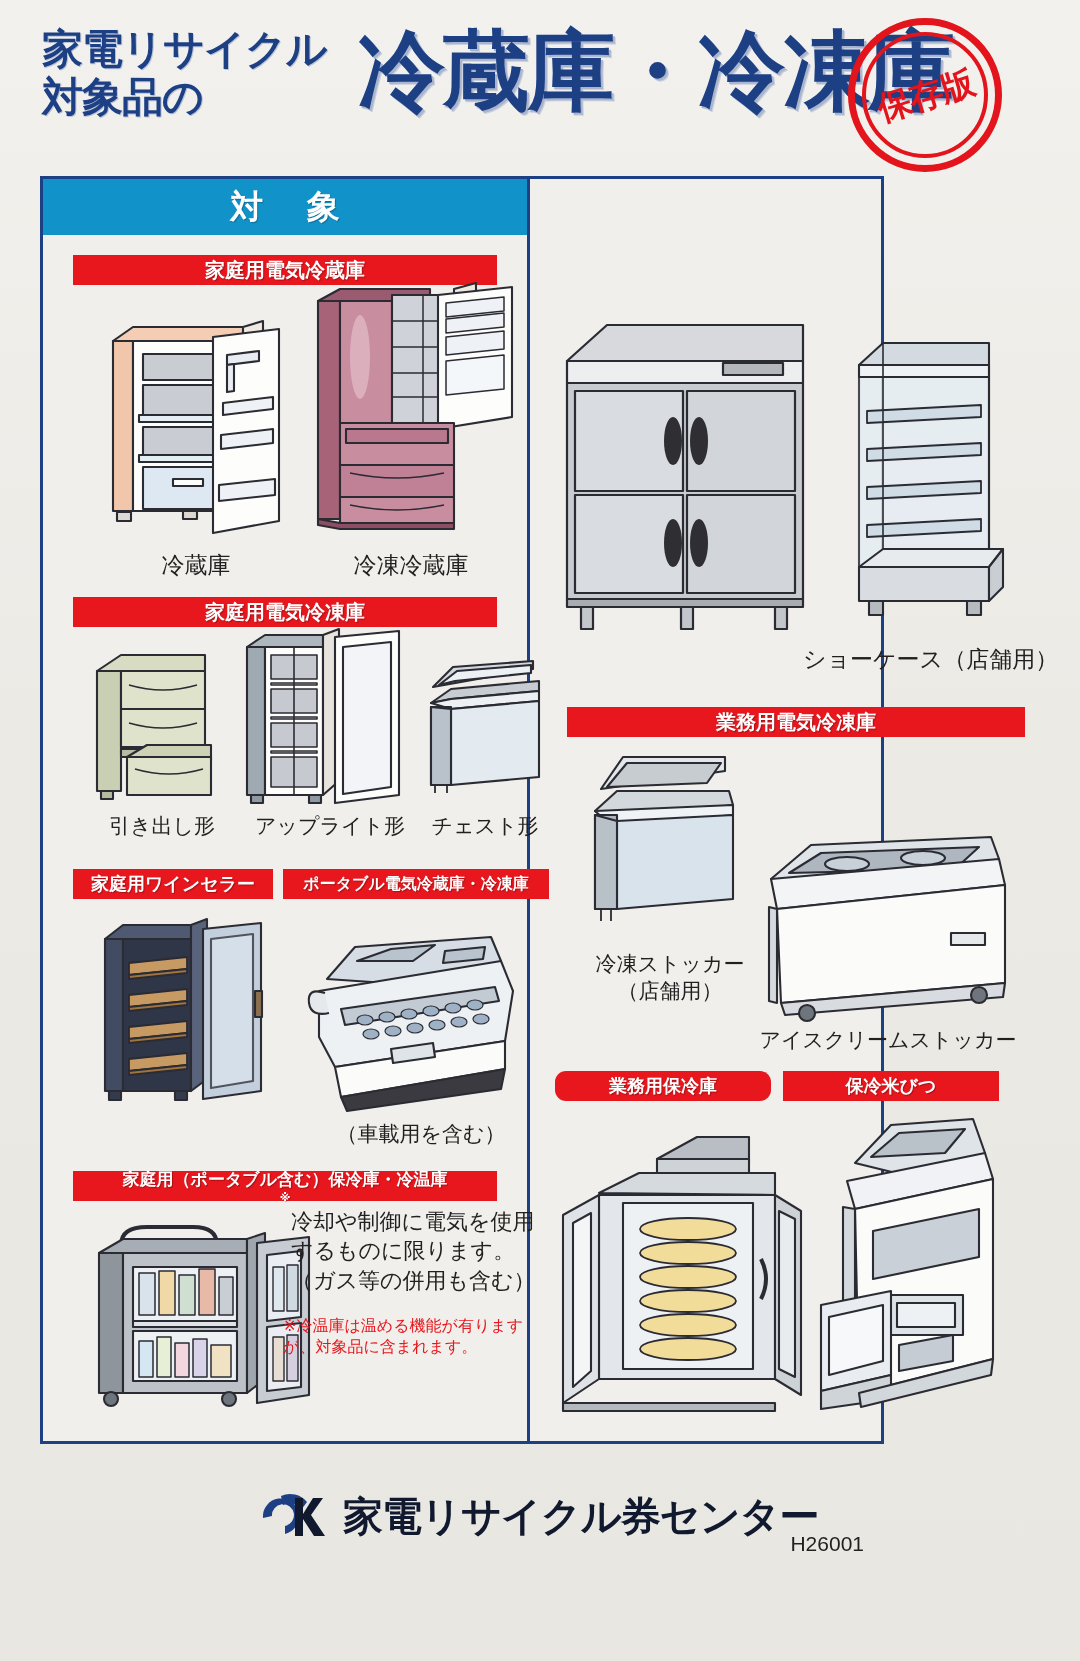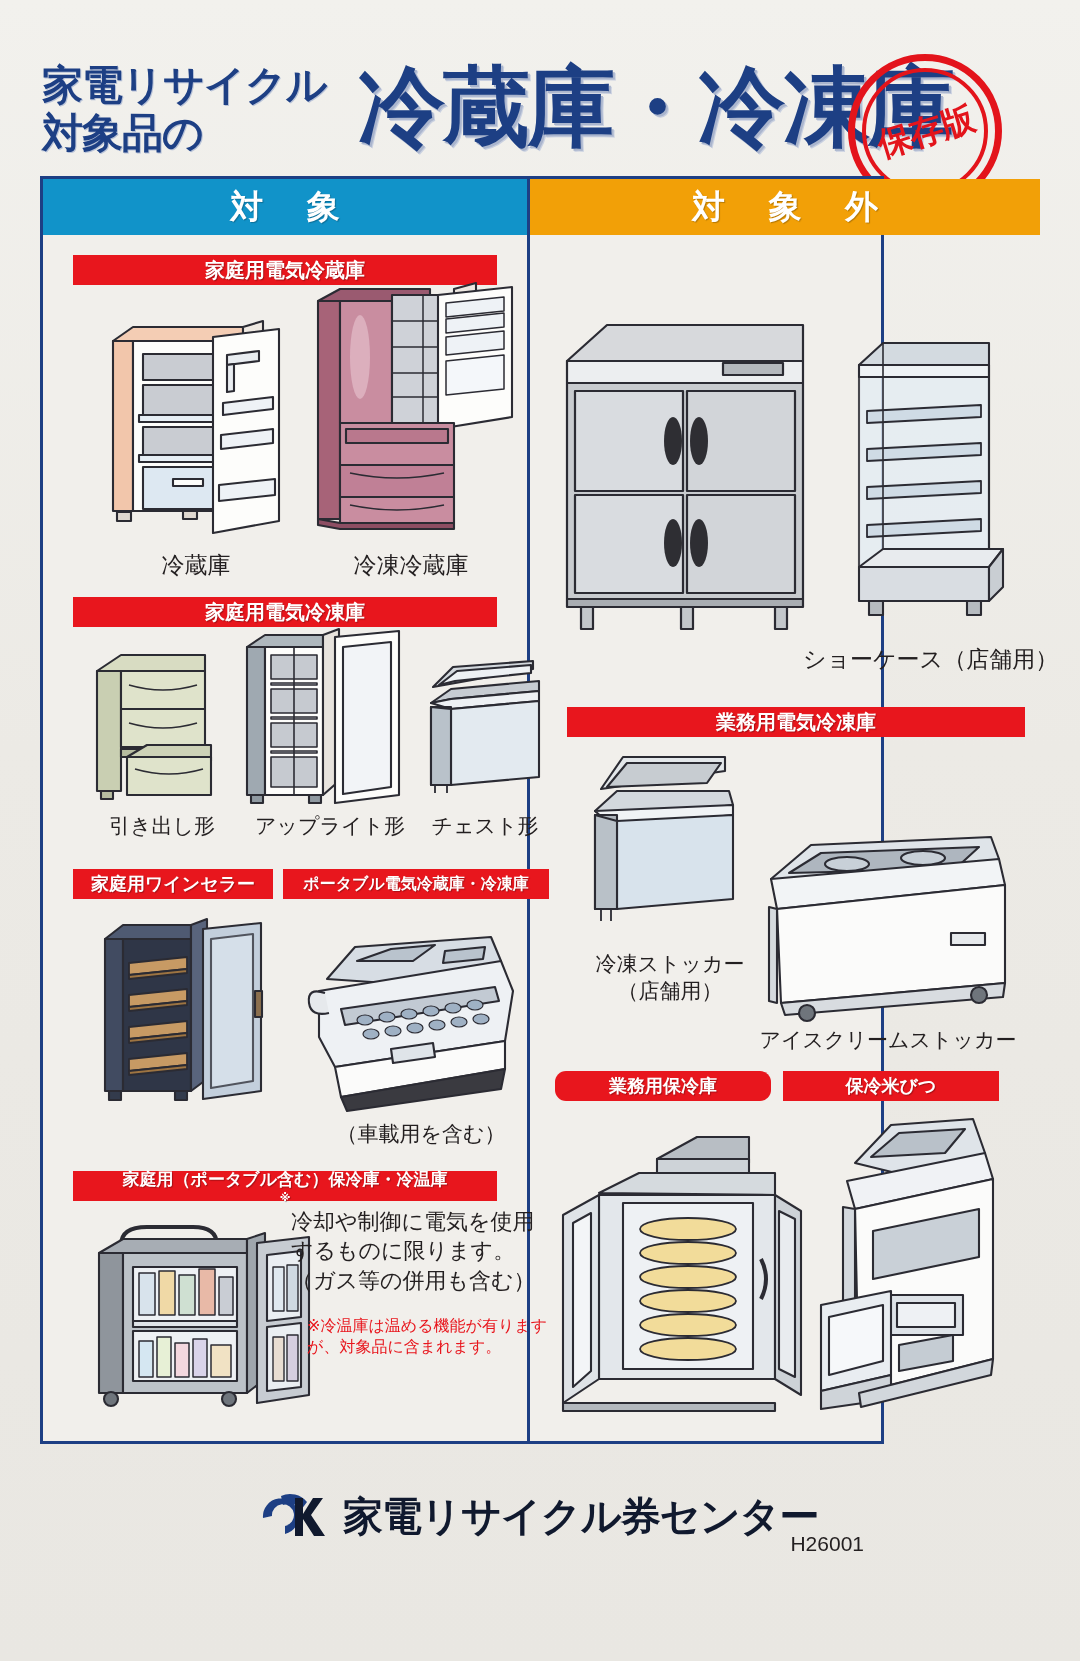--- a/index.html
+++ b/index.html
@@ -10,21 +10,21 @@
     font-family:"Liberation Sans","DejaVu Sans",sans-serif;
     position:relative;overflow:hidden;
     color:#231f20;
   }
   .poster{
     position:absolute;inset:0;
     background:linear-gradient(180deg,#f2f1ed 0%,#eceae5 45%,#e9e7e2 100%);
   }
 
   
-  .header{position:absolute;left:0;top:0;width:1080px;height:172px;margin-top:36px;}
+  .header{position:absolute;left:0;top:0;width:1080px;height:172px;}
   .hdr-small{
     position:absolute;left:42px;top:26px;width:330px;
     font-size:41px;line-height:1.17;font-weight:bold;
     color:#1d3f84;letter-spacing:-1px;
     text-shadow:1px 1px 0 #b9c3d8;
     font-family:"DejaVu Sans","Liberation Sans",sans-serif;
   }
   .hdr-big{
     position:absolute;left:358px;top:28px;
     font-size:87px;line-height:1.0;font-weight:bold;
@@ -138,21 +138,20 @@
     <div class="stamp">
       <div class="stamp-inner">
         <div class="stamp-txt">保存版</div>
       </div>
     </div>
   </div>
 
   <div class="frame">
 
     <div class="colhead left">対 象</div>
-    <div class="colhead right">対 象 外</div>
     <div class="col-divider"></div>
 
     <div class="banner" style="left:30px;top:76px;width:424px;">家庭用電気冷蔵庫</div>
 
     <div class="ill" style="left:48px;top:120px;">
       <svg width="210" height="240" viewBox="0 0 210 240">
         <g stroke="#2b2b33" stroke-width="2.1" fill="none" stroke-linejoin="round">
           <polygon points="22,42 42,28 152,28 152,42" fill="#f4cdb4"></polygon>
           <rect x="22" y="42" width="20" height="170" fill="#f2c6ab"></rect>
           <rect x="42" y="42" width="110" height="170" fill="#fdfdfb"></rect>
@@ -384,21 +383,21 @@
           <circle cx="30" cy="190" r="7" fill="#6f757c"></circle>
           <circle cx="148" cy="190" r="7" fill="#6f757c"></circle>
         </g>
       </svg>
     </div>
 
     <div class="note" style="left:248px;top:1028px;width:250px;white-space:pre-line;">冷却や制御に電気を使用
 するものに限ります。
 （ガス等の併用も含む）</div>
 
-    <div class="note-red" style="left:264px;top:1136px;width:250px;white-space:pre-line;">※冷温庫は温める機能が有ります
+    <div class="note-red" style="left:240px;top:1136px;width:250px;white-space:pre-line;">※冷温庫は温める機能が有ります
 が、対象品に含まれます。</div>
 
 
     <div class="ill" style="left:510px;top:126px;">
       <svg width="275" height="330" viewBox="0 0 275 330">
         <g stroke="#2b2b33" stroke-width="2.2" fill="none" stroke-linejoin="round">
           <polygon points="14,56 54,20 250,20 250,56" fill="#d7d9dc"></polygon>
           <polygon points="14,56 250,56 250,78 14,78" fill="#eceef0"></polygon>
           <rect x="14" y="78" width="236" height="216" fill="#c8cbcf"></rect>
           <rect x="22" y="86" width="108" height="100" fill="#d9dce0"></rect>

